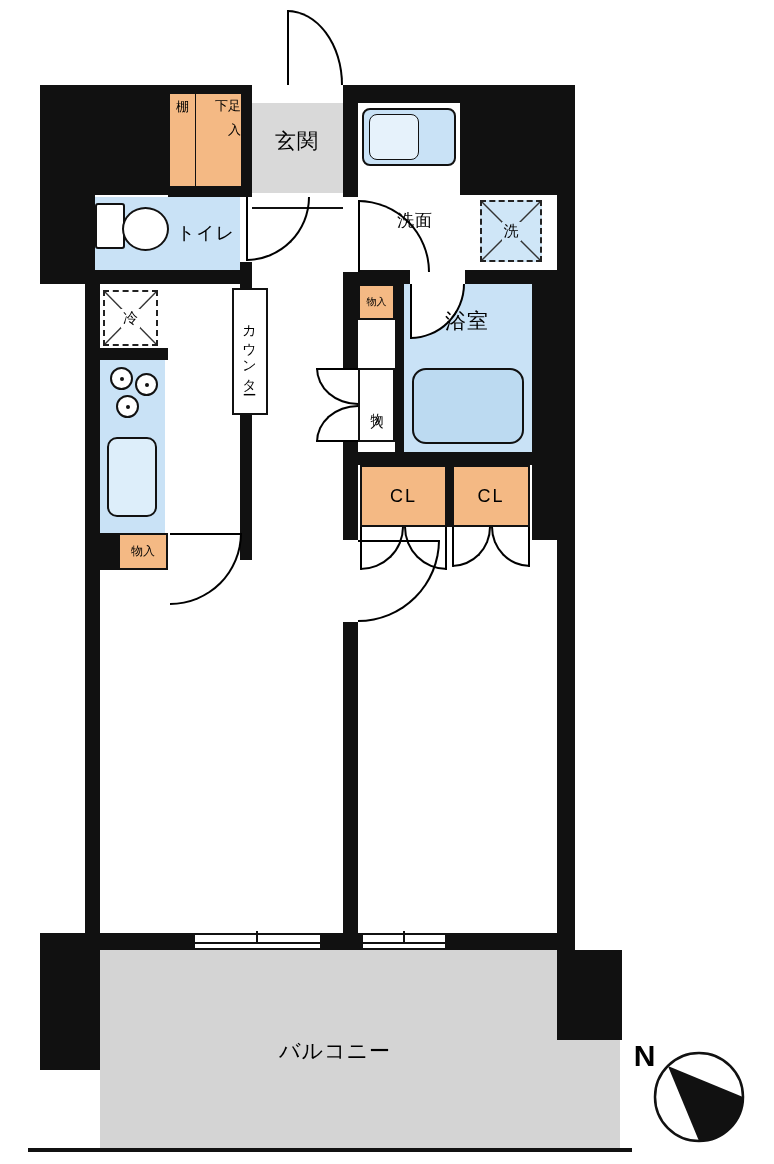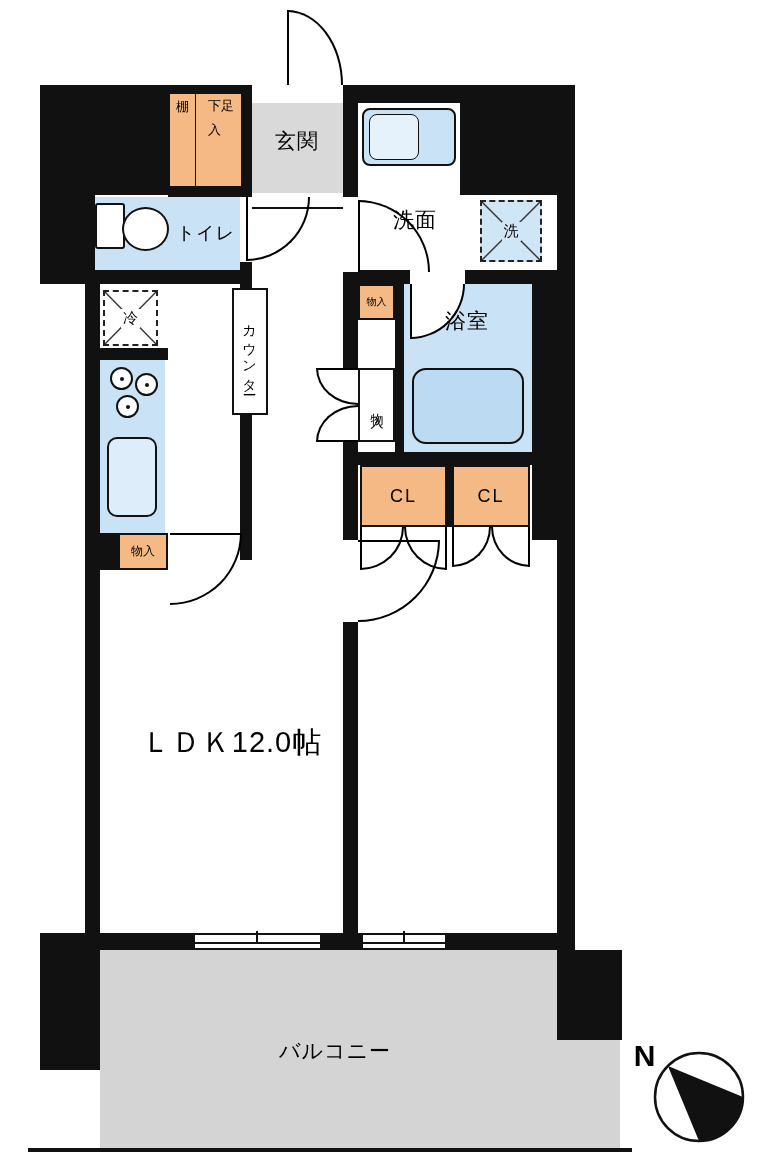--- a/index.html
+++ b/index.html
@@ -71,21 +71,21 @@
   </div>
   <div style="position:absolute;left:363px;top:933px;width:82px;height:17px;background:#fff;box-sizing:border-box;border-top:2px solid #111;border-bottom:2px solid #111;">
     <div style="position:absolute;left:0;top:7px;width:100%;height:2px;background:#111;"></div>
     <div style="position:absolute;left:40px;top:-4px;width:2px;height:12px;background:#111;"></div>
   </div>
 
   <div class="box" style="left:168px;top:92px;width:75px;height:96px;background:#f4b984;align-items:flex-start;justify-content:flex-start;">
     <div style="width:26px;height:100%;border-right:1.5px solid #111;text-align:center;box-sizing:border-box;">
       <span style="font-size:13px;line-height:26px;">棚</span>
     </div>
-    <div style="flex:1;text-align:left;margin-left:12px;">
+    <div style="flex:1;text-align:right;margin-left:12px;">
       <span style="font-size:13px;line-height:24px;">下足入</span>
     </div>
   </div>
 
   <div style="position:absolute;left:95px;top:203px;width:30px;height:46px;background:#fff;border:2px solid #111;border-radius:3px;box-sizing:border-box;"></div>
   <div style="position:absolute;left:122px;top:207px;width:47px;height:44px;background:#fff;border:2px solid #111;border-radius:50%;box-sizing:border-box;"></div>
 
   <div style="position:absolute;left:362px;top:108px;width:94px;height:58px;background:#c9e2f6;border:2px solid #111;border-radius:8px;box-sizing:border-box;"></div>
   <div style="position:absolute;left:369px;top:114px;width:50px;height:46px;background:#e6f2fb;border:1.5px solid #111;border-radius:8px;box-sizing:border-box;"></div>
 
@@ -149,23 +149,22 @@
 
   <div class="arc" style="left:170px;top:533px;width:72px;height:72px;border-width:2px 2px 2px 0;border-bottom-right-radius:100% 100%;"></div>
 
   <div class="arc" style="left:360px;top:527px;width:44px;height:43px;border-width:0 2px 2px 2px;border-bottom-right-radius:100% 100%;"></div>
   <div class="arc" style="left:404px;top:527px;width:43px;height:43px;border-width:0 2px 2px 2px;border-bottom-left-radius:100% 100%;"></div>
   <div class="arc" style="left:452px;top:527px;width:39px;height:40px;border-width:0 2px 2px 2px;border-bottom-right-radius:100% 100%;"></div>
   <div class="arc" style="left:491px;top:527px;width:39px;height:40px;border-width:0 2px 2px 2px;border-bottom-left-radius:100% 100%;"></div>
 
   <span class="lbl" style="left:297px;top:141px;font-size:21px;">玄関</span>
   <span class="lbl" style="left:206px;top:233px;font-size:18px;">トイレ</span>
-  <span class="lbl" style="left:415px;top:220px;font-size:21px;font-family:Liberation Mono, monospace;">洗面</span>
+  <span class="lbl" style="left:415px;top:220px;font-size:17px;font-family:Liberation Mono, monospace;">洗面</span>
   <span class="lbl" style="left:467px;top:321px;font-size:21px;">浴室</span>
-  <span class="lbl" style="left:232px;top:743px;font-size:29px;">ＬＤＫ12.0帖</span>
   <span class="lbl" style="left:335px;top:1051px;font-size:21px;">バルコニー</span>
 
   <span class="lbl" style="left:645px;top:1056px;font-size:30px;font-weight:bold;">N</span>
   <svg style="position:absolute;left:652px;top:1050px;" width="94" height="94" viewBox="0 0 94 94">
     <circle cx="47" cy="47" r="44" fill="#fff" stroke="#111" stroke-width="2.5"></circle>
     <path d="M 15.9 15.9 L 91 47 A 44 44 0 0 1 47 91 Z" fill="#111"></path>
   </svg>
 
 </div>
 

